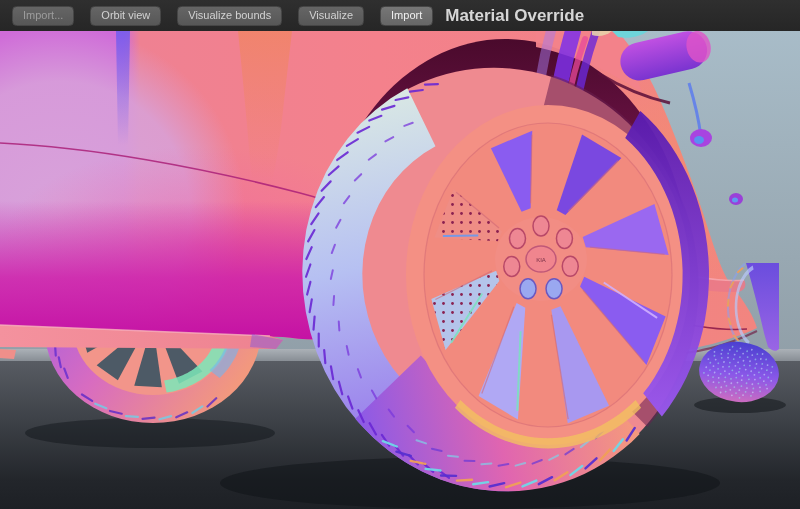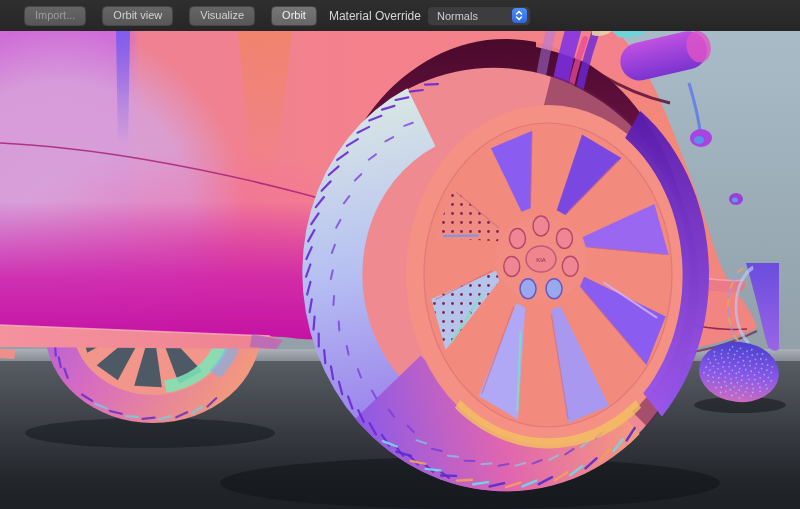--- a/index.html
+++ b/index.html
@@ -1,56 +1,48 @@
 <!DOCTYPE html>
 <html><head>
 <meta charset="utf-8">
 <style>
   html,body{margin:0;padding:0;background:#111;}
   .app{position:relative;width:800px;height:509px;overflow:hidden;
        font-family:"Liberation Sans",sans-serif;background:#262626;}
   .toolbar{position:absolute;top:0;left:0;width:800px;height:31px;
            background:linear-gradient(#2f2f2f,#262626);
-           display:flex;align-items:center;gap:16px;padding-left:24px;box-sizing:border-box;}
+           display:flex;align-items:center;gap:16px;padding-left:12px;box-sizing:border-box;}
   .tb-btn{height:20px;padding:0 10px;border-radius:4.5px;border:1px solid #464646;
           background:linear-gradient(#656565,#575757);color:#d2d2d2;font-size:11px;
           font-family:inherit;line-height:17px;cursor:default;}
   .tb-btn.dim{color:#9d9d9d;}
   .tb-btn.active{background:linear-gradient(#767676,#666666);color:#f0f0f0;}
-  .mo-label{color:#d6d6d6;font-size:12px;margin-left:-4px;white-space:nowrap;}
+  .mo-label{color:#d6d6d6;font-size:17px;margin-left:-4px;white-space:nowrap;font-weight:bold;}
   .select{height:20px;width:104px;margin-left:-10px;background:#3d3d3f;border:1px solid #2b2b2b;
           border-radius:5px;display:flex;align-items:center;justify-content:space-between;
           padding:0 3px 0 9px;box-sizing:border-box;cursor:default;}
   .select .val{color:#cdcdcd;font-size:11px;}
   .stepper{width:15px;height:15px;border-radius:4px;flex:0 0 15px;
            background:linear-gradient(#4a90f8,#2e66e8);
            display:flex;align-items:center;justify-content:center;}
   .viewport{position:absolute;top:31px;left:0;width:800px;height:478px;}
   svg{display:block;}
 </style>
 </head>
 <body>
 
 <div class="app">
 
   <div class="toolbar">
     <button class="tb-btn dim">Import...</button>
     <button class="tb-btn">Orbit view</button>
+    <button class="tb-btn">Visualize bounds</button>
     <button class="tb-btn">Visualize</button>
-    <button class="tb-btn active">Orbit</button>
+    <button class="tb-btn active">Import</button>
     <span class="mo-label">Material Override</span>
-    <div class="select">
-      <span class="val">Normals</span>
-      <span class="stepper">
-        <svg width="8" height="11" viewBox="0 0 8 11">
-          <path d="M1.5,4 L4,1.4 L6.5,4" fill="none" stroke="#fff" stroke-width="1.5" stroke-linecap="round" stroke-linejoin="round"></path>
-          <path d="M1.5,7 L4,9.6 L6.5,7" fill="none" stroke="#fff" stroke-width="1.5" stroke-linecap="round" stroke-linejoin="round"></path>
-        </svg>
-      </span>
-    </div>
   </div>
 
   <div class="viewport">
   <svg width="800" height="478" viewBox="0 0 800 478">
     <defs>
       <linearGradient id="skyG" x1="0" y1="0" x2="0" y2="1">
         <stop offset="0" stop-color="#a8bcc8"></stop>
             <stop offset="1" stop-color="#909ea7"></stop>
       </linearGradient>
       <linearGradient id="bandG" x1="0" y1="0" x2="0" y2="1">

